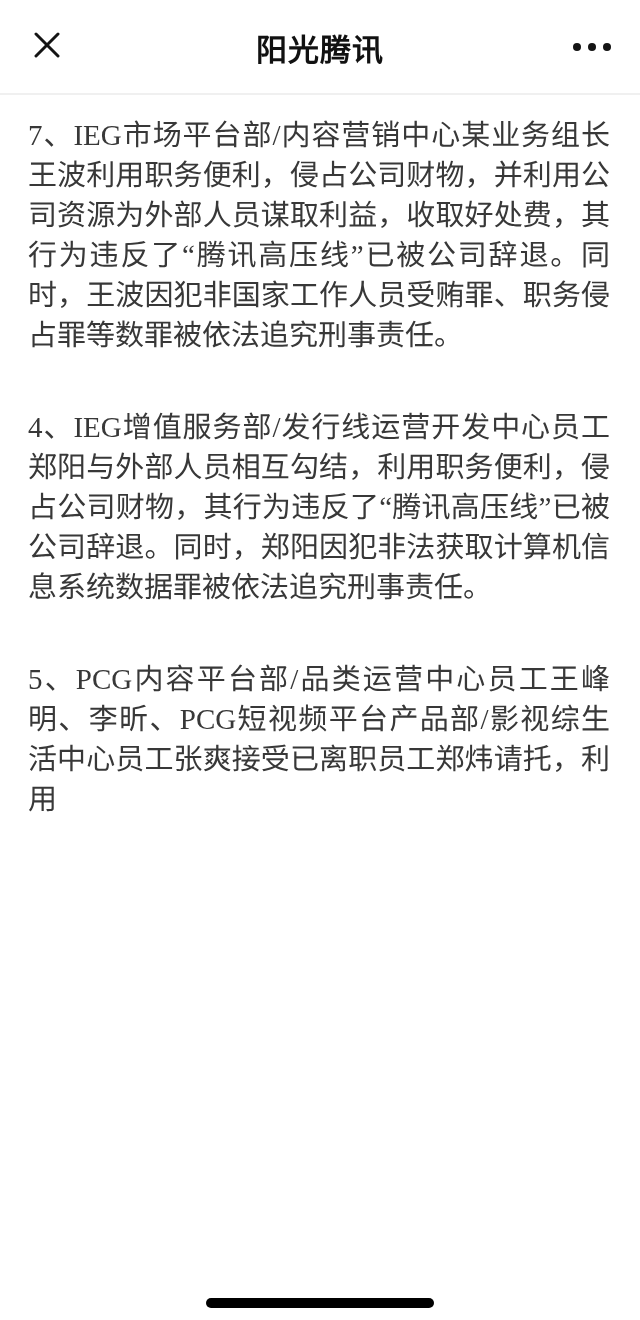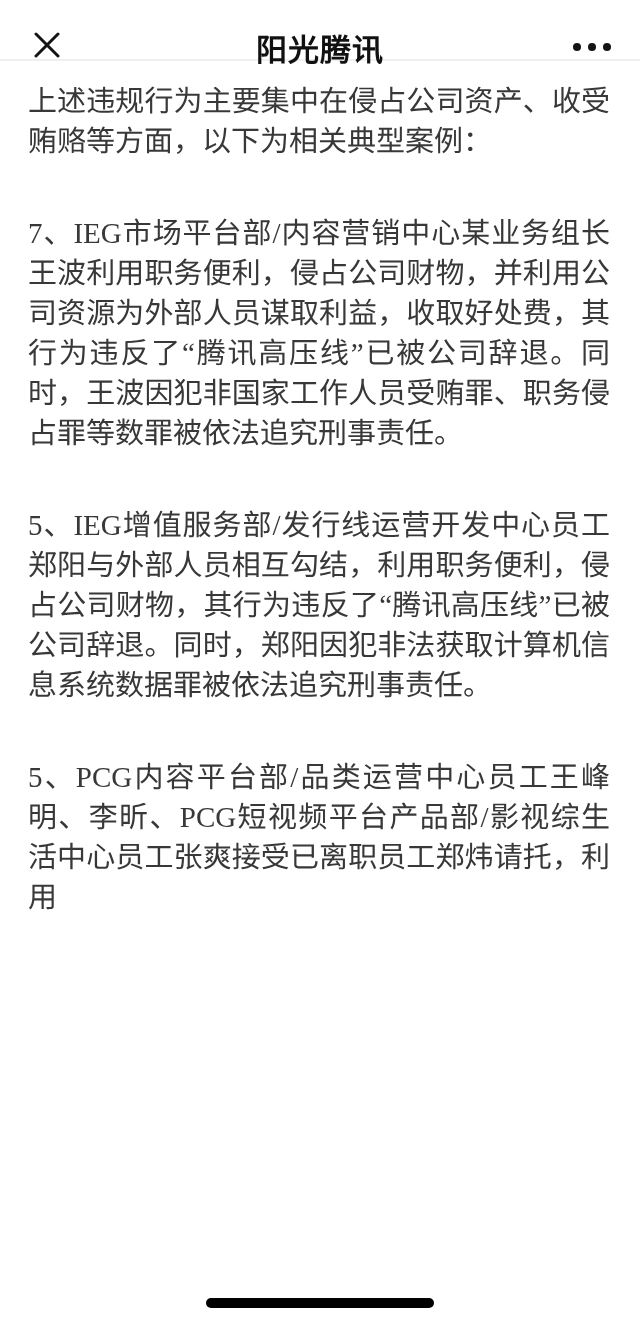--- a/index.html
+++ b/index.html
@@ -14,21 +14,21 @@
     width: 640px;
     height: 1320px;
     background: #ffffff;
     overflow: hidden;
     margin: 0 auto;
   }
 
   
   .navbar {
     position: relative;
-    height: 61px;
+    height: 95px;
     background: #ffffff;
     border-bottom: 2px solid #f0f0f0;
   }
   .close-btn {
     position: absolute;
     left: 30px;
     top: 28px;
     width: 34px;
     height: 34px;
     padding: 0;
@@ -115,21 +115,20 @@
     <button class="more-btn" aria-label="more options">
       <span class="more-icon" style="display:flex;gap:7px;">
         <span class="more-dot"></span>
         <span class="more-dot"></span>
         <span class="more-dot"></span>
       </span>
     </button>
   </header>
 
   <main class="article">
-    <p>上述违规行为主要集中在侵占公司资产、收受贿赂等方面，以下为相关典型案例：</p>
     <p>7、IEG市场平台部/内容营销中心某业务组长王波利用职务便利，侵占公司财物，并利用公司资源为外部人员谋取利益，收取好处费，其行为违反了“腾讯高压线”已被公司辞退。同时，王波因犯非国家工作人员受贿罪、职务侵占罪等数罪被依法追究刑事责任。</p>
-    <p>5、IEG增值服务部/发行线运营开发中心员工郑阳与外部人员相互勾结，利用职务便利，侵占公司财物，其行为违反了“腾讯高压线”已被公司辞退。同时，郑阳因犯非法获取计算机信息系统数据罪被依法追究刑事责任。</p>
+    <p>4、IEG增值服务部/发行线运营开发中心员工郑阳与外部人员相互勾结，利用职务便利，侵占公司财物，其行为违反了“腾讯高压线”已被公司辞退。同时，郑阳因犯非法获取计算机信息系统数据罪被依法追究刑事责任。</p>
     <p>5、PCG内容平台部/品类运营中心员工王峰明、李昕、PCG短视频平台产品部/影视综生活中心员工张爽接受已离职员工郑炜请托，利用</p>
   </main>
 
   <div class="home-indicator"></div>
 
 </div>
 
 </body></html>

